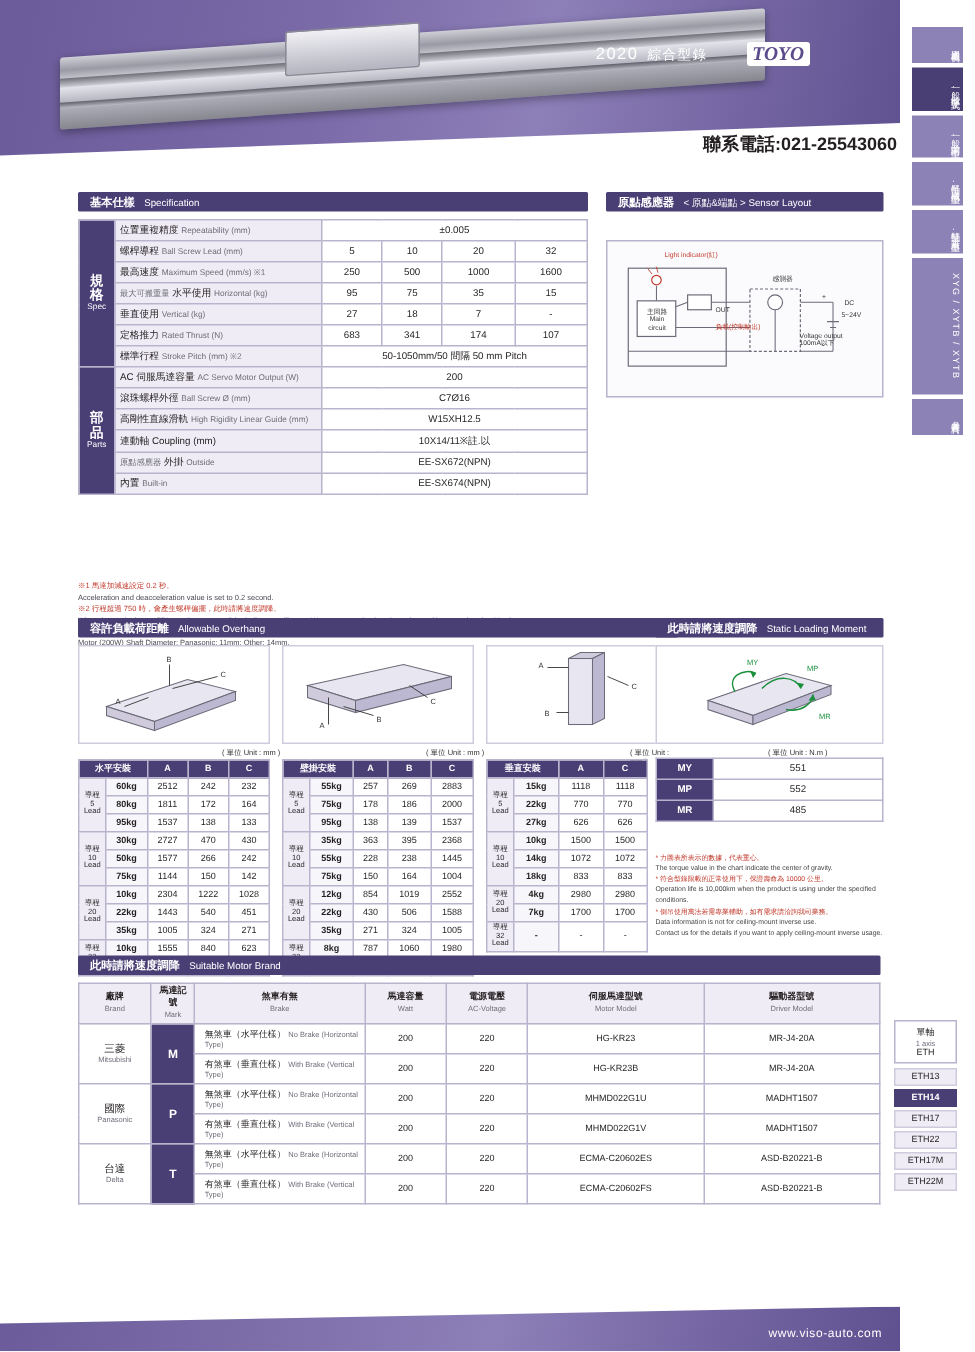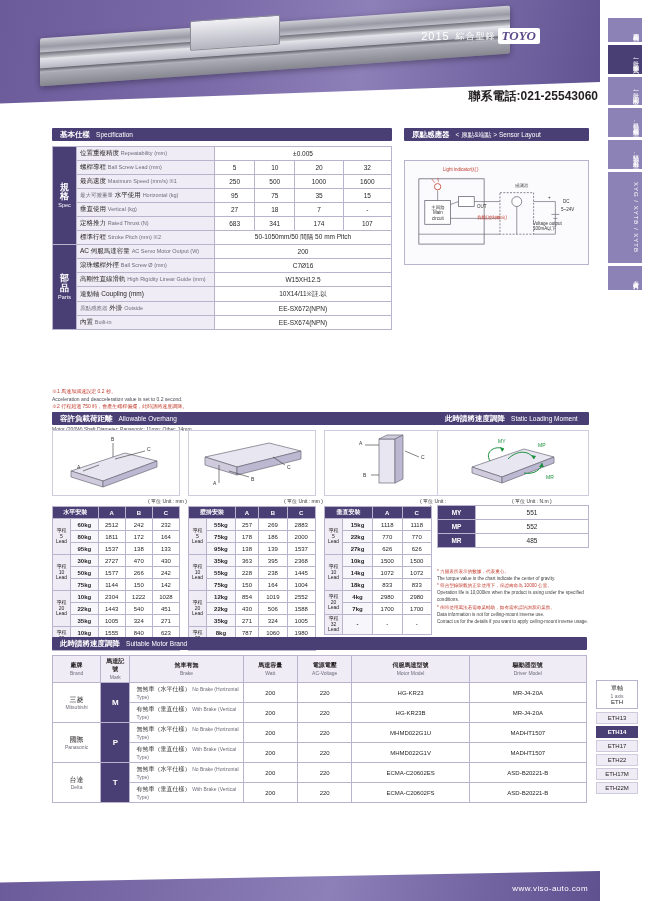--- a/index.html
+++ b/index.html
@@ -45,21 +45,21 @@
     position:absolute; left:150px; top:-7px; width:90px; height:30px;
     background:linear-gradient(180deg,#f0f0f4,#b4b4c0);
     border:1px solid #8b8b96; border-radius:2px;
   }
   .yearline{
     position:absolute; right:60px; top:28px; text-align:right; color:#ffffff;
   }
   .yearline .yr { font-size:11px; letter-spacing:1px; vertical-align:middle;}
   .yearline .cat { font-size:9px; letter-spacing:1px; vertical-align:middle; margin-left:4px;}
   .toyo{
-    display:inline-block; margin-left:0; background:#ffffff; color:#5b4b8a;
+    display:inline-block; margin-left:24px; background:#ffffff; color:#5b4b8a;
     font-family:"Liberation Serif", serif; font-style:italic; font-weight:bold;
     font-size:13px; padding:0 4px; border-radius:2px; vertical-align:middle;
   }
   .phone{
     position:absolute; right:52px; top:88px;
     font-size:12px; font-weight:bold; color:#231f20;
   }
 
   
   .tabs { position:absolute; right:0; top:0; width:50px; height:901px; }
@@ -173,21 +173,21 @@
 
 <div class="page">
 
   <div class="hero">
     <div class="rail">
       <div class="slot"></div>
       <div class="slot2"></div>
       <div class="carriage"></div>
     </div>
     <div class="yearline">
-      <span class="yr">2015</span>
+      <span class="yr">2020</span>
       <span class="cat">綜合型錄</span>
       <span class="toyo">TOYO</span>
     </div>
   </div>
   <div class="phone">聯系電話:021-25543060</div>
 
   <div class="tabs">
     <div style="height:18px"></div>
     <div class="tab light">
       <span>適用範例</span>

